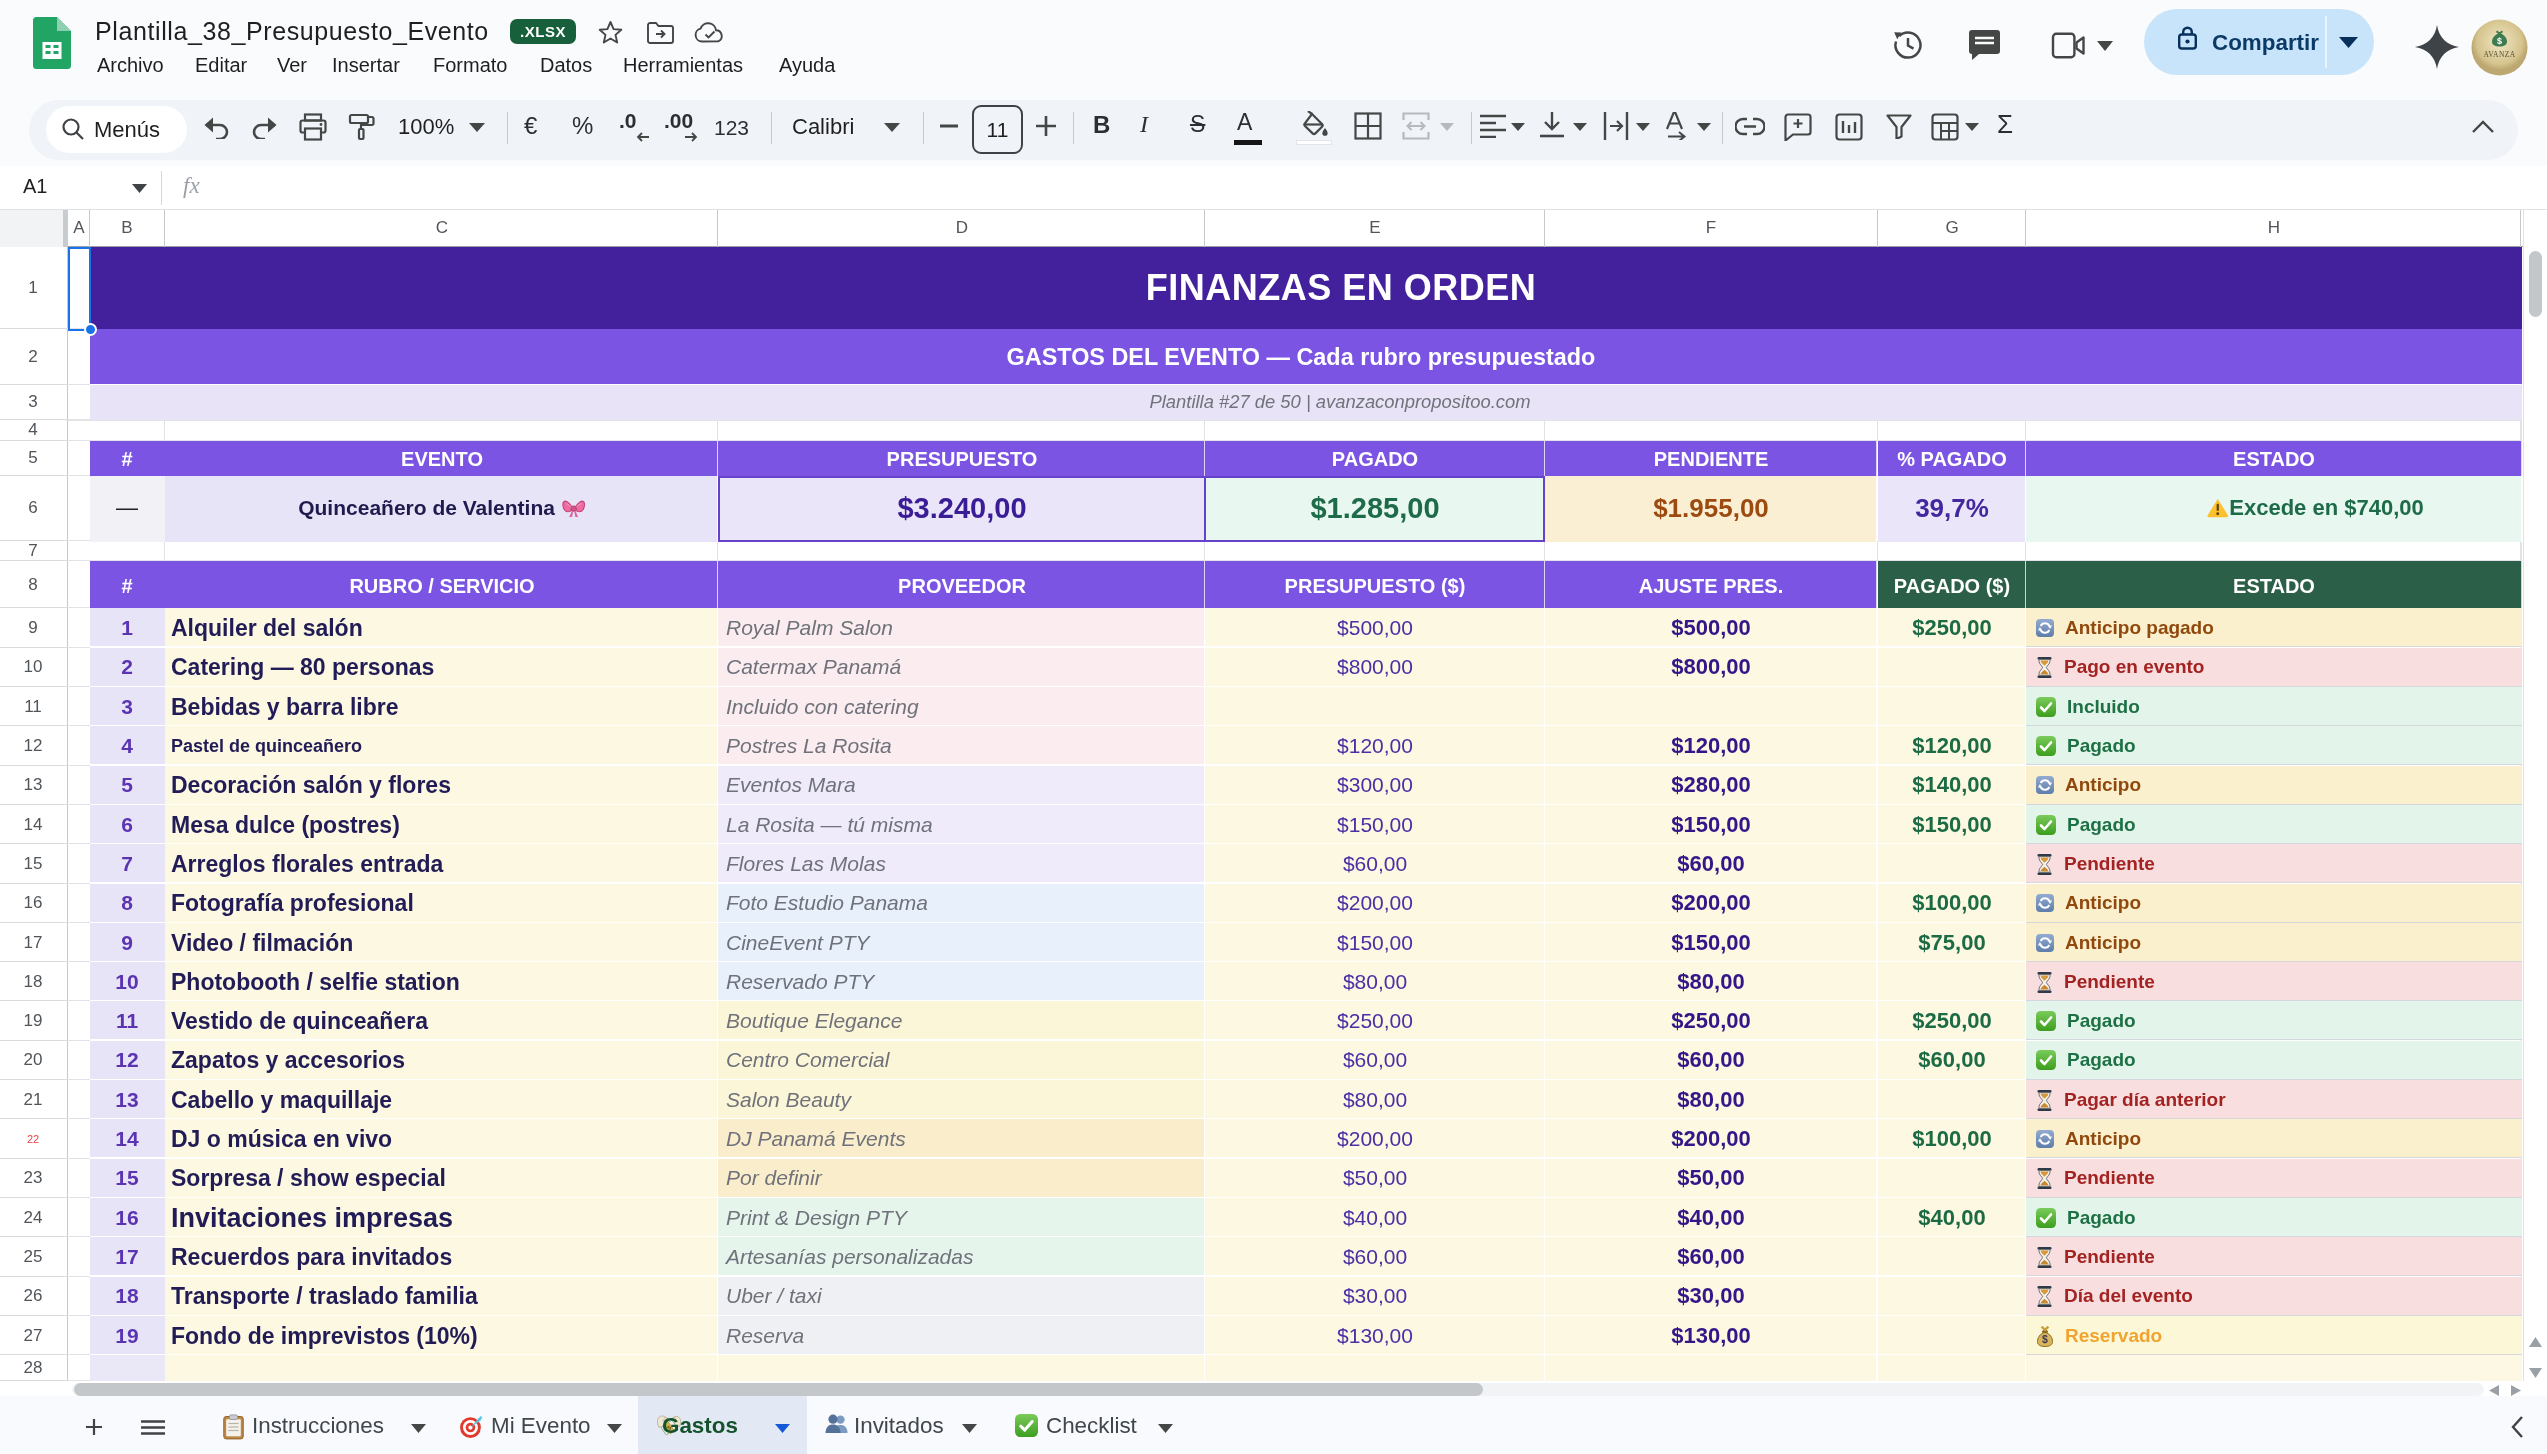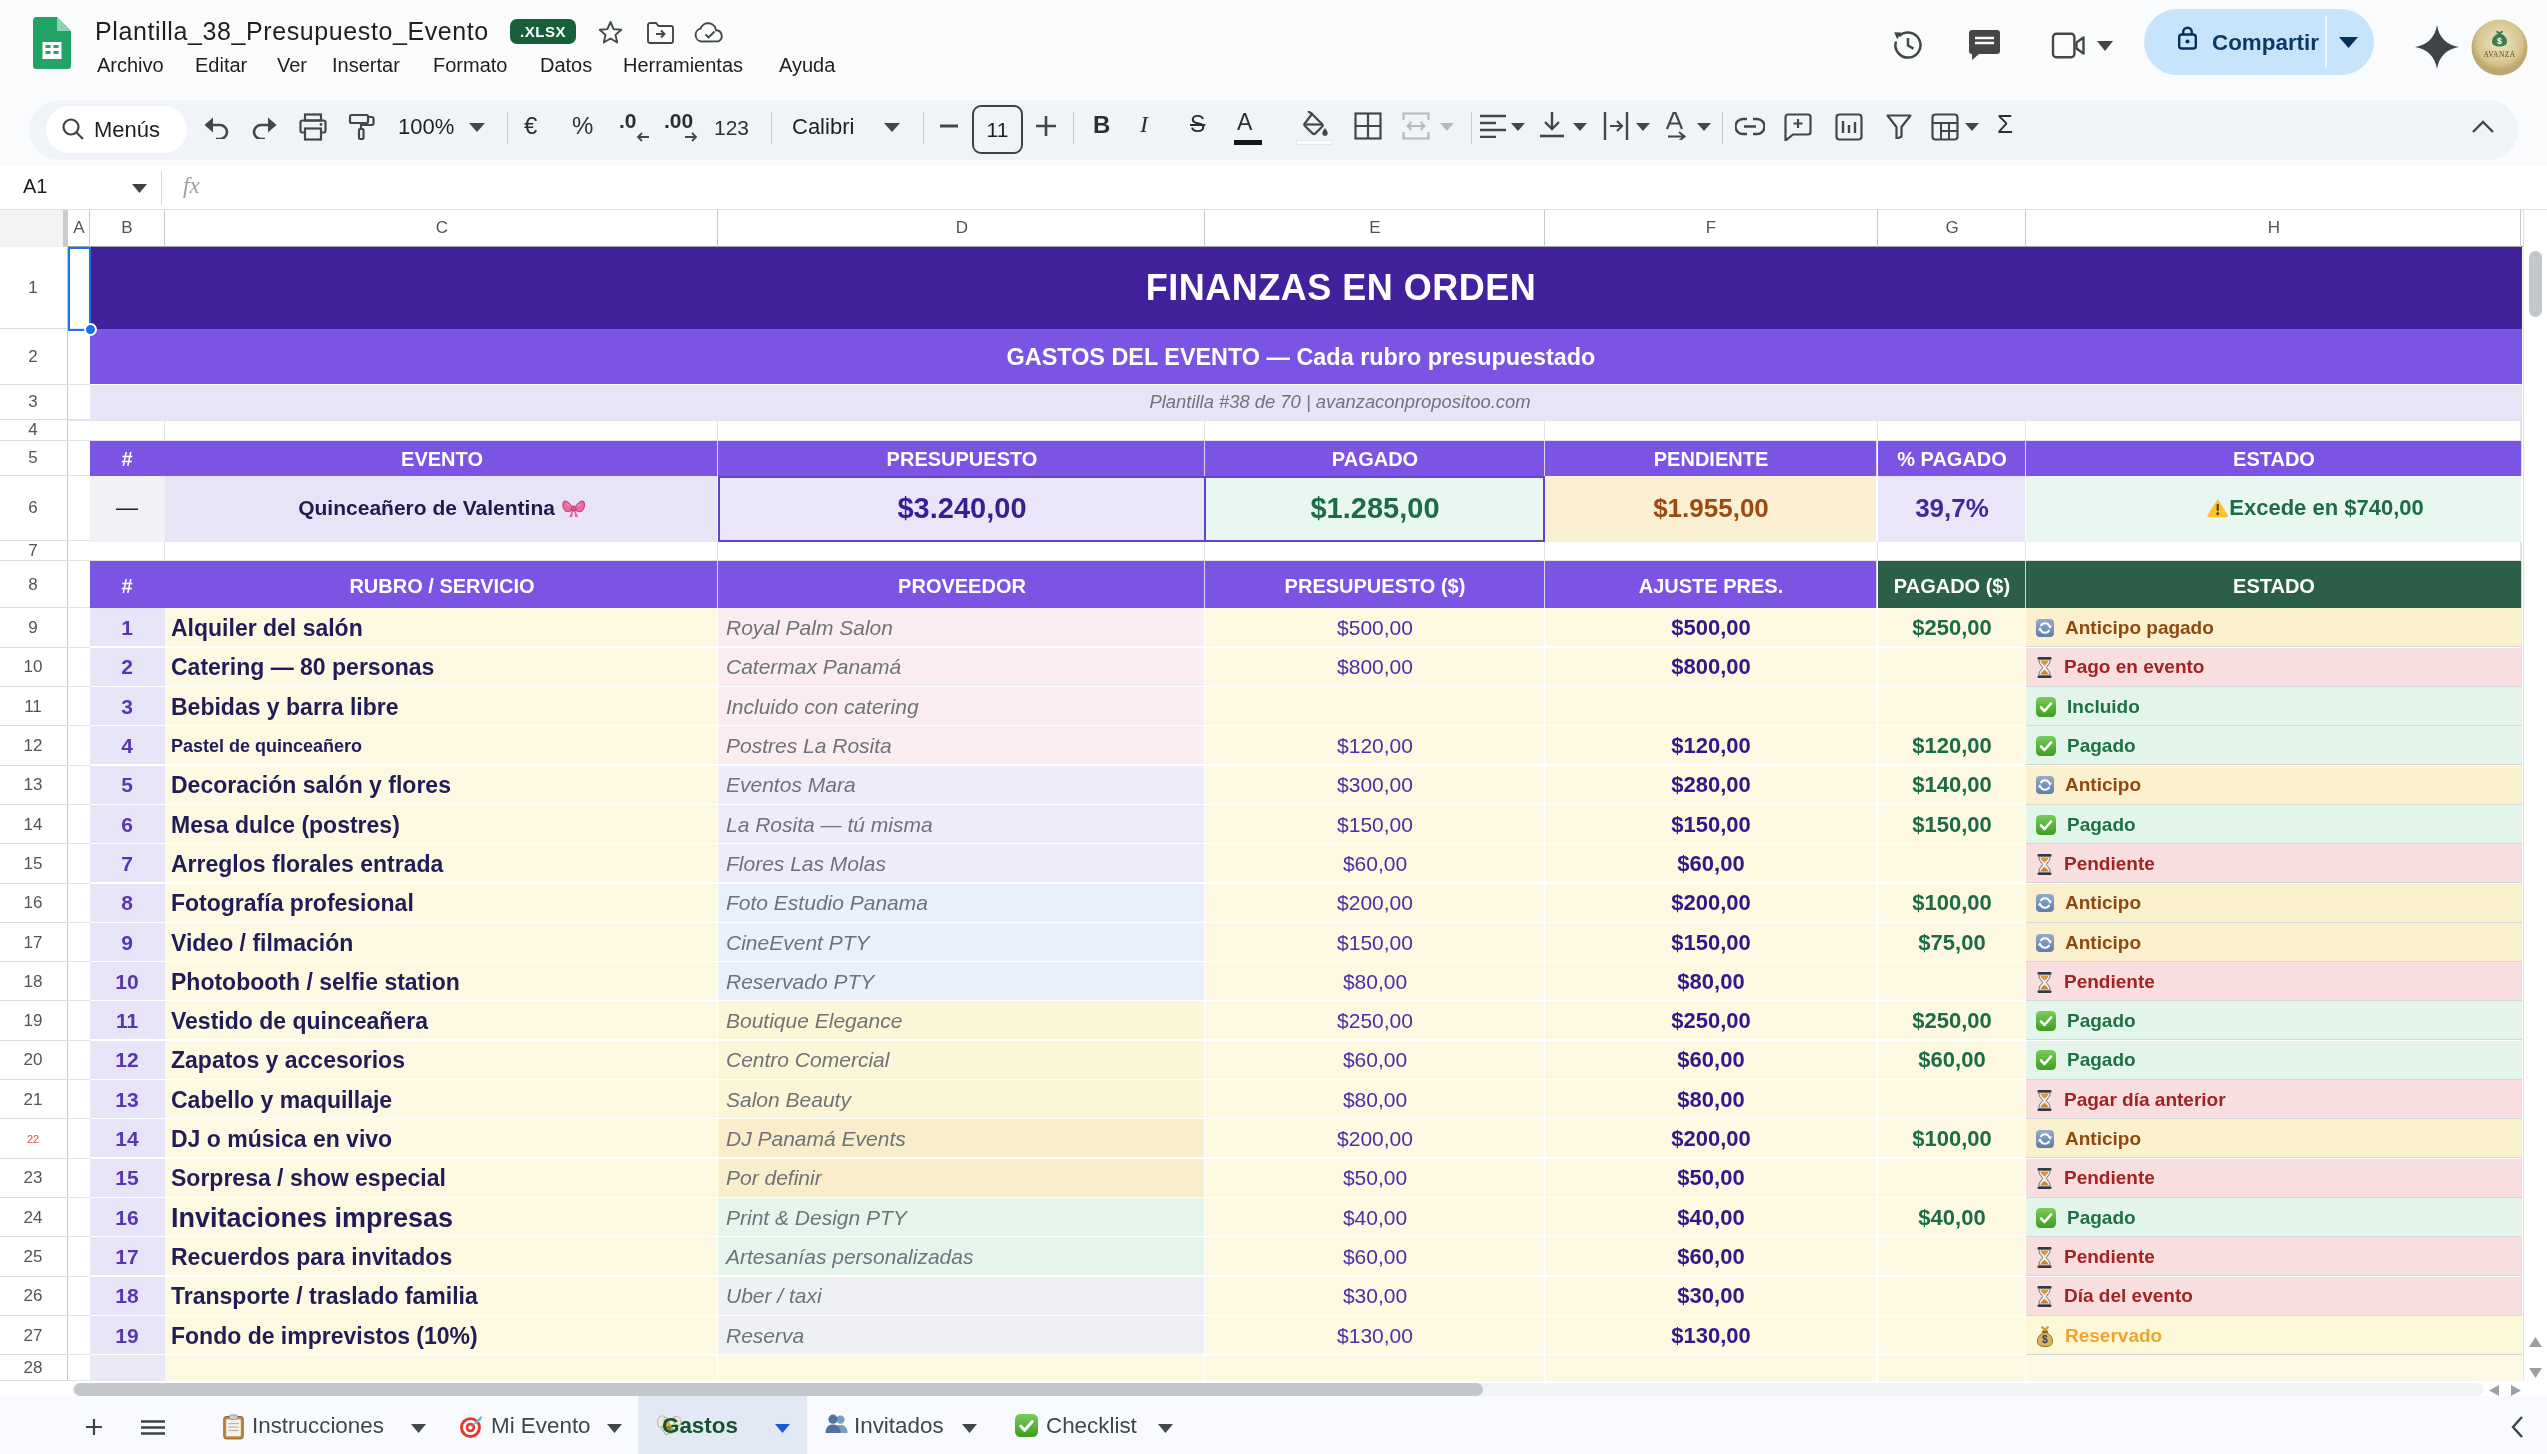--- a/index.html
+++ b/index.html
@@ -343,21 +343,21 @@
 <div class="ab" style="left:1877px;top:541px;width:1px;height:20px;background:#E1E3E6"></div>
 <div class="ab" style="left:2025px;top:541px;width:1px;height:20px;background:#E1E3E6"></div>
 <div class="ab" style="left:2520px;top:541px;width:1px;height:20px;background:#E1E3E6"></div>
 <div class="ab" style="left:68px;top:560px;width:2454px;height:1px;background:#E1E3E6"></div>
 <div class="ab" style="left:68px;top:420px;width:2454px;height:1px;background:#E1E3E6"></div>
 <div class="ab" style="left:90px;top:247px;width:2432px;height:83px;background:#43219C"></div>
 <div class="ab ct" style="left:1341px;top:288px;color:#fff;font-size:36px;font-weight:bold;letter-spacing:0.5px">FINANZAS EN ORDEN</div>
 <div class="ab" style="left:90px;top:329px;width:2432px;height:55px;background:#7B54E4"></div>
 <div class="ab ct" style="left:1301px;top:357px;color:#fff;font-size:23.4px;font-weight:bold">GASTOS DEL EVENTO — Cada rubro presupuestado</div>
 <div class="ab" style="left:90px;top:385px;width:2432px;height:35px;background:#E9E3F8"></div>
-<div class="ab ct" style="left:1340px;top:402px;color:#70737A;font-size:18.4px;font-style:italic">Plantilla #38 de 70 | avanzaconpropositoo.com</div>
+<div class="ab ct" style="left:1340px;top:402px;color:#70737A;font-size:18.4px;font-style:italic">Plantilla #27 de 50 | avanzaconpropositoo.com</div>
 <div class="ab" style="left:90px;top:441px;width:76px;height:35px;background:#7B54E4;border-right:1px solid rgba(255,255,255,.75)"></div>
 <div class="ab ct" style="left:127px;top:459px;color:#fff;font-size:20px;font-weight:bold">#</div>
 <div class="ab" style="left:165px;top:441px;width:553px;height:35px;background:#7B54E4;border-right:1px solid rgba(255,255,255,.75)"></div>
 <div class="ab ct" style="left:442px;top:459px;color:#fff;font-size:20px;font-weight:bold">EVENTO</div>
 <div class="ab" style="left:718px;top:441px;width:487px;height:35px;background:#7B54E4;border-right:1px solid rgba(255,255,255,.75)"></div>
 <div class="ab ct" style="left:962px;top:459px;color:#fff;font-size:20px;font-weight:bold">PRESUPUESTO</div>
 <div class="ab" style="left:1205px;top:441px;width:340px;height:35px;background:#7B54E4;border-right:1px solid rgba(255,255,255,.75)"></div>
 <div class="ab ct" style="left:1375px;top:459px;color:#fff;font-size:20px;font-weight:bold">PAGADO</div>
 <div class="ab" style="left:1545px;top:441px;width:332px;height:35px;background:#7B54E4;border-right:1px solid rgba(255,255,255,.75)"></div>
 <div class="ab ct" style="left:1711px;top:459px;color:#fff;font-size:20px;font-weight:bold">PENDIENTE</div>

